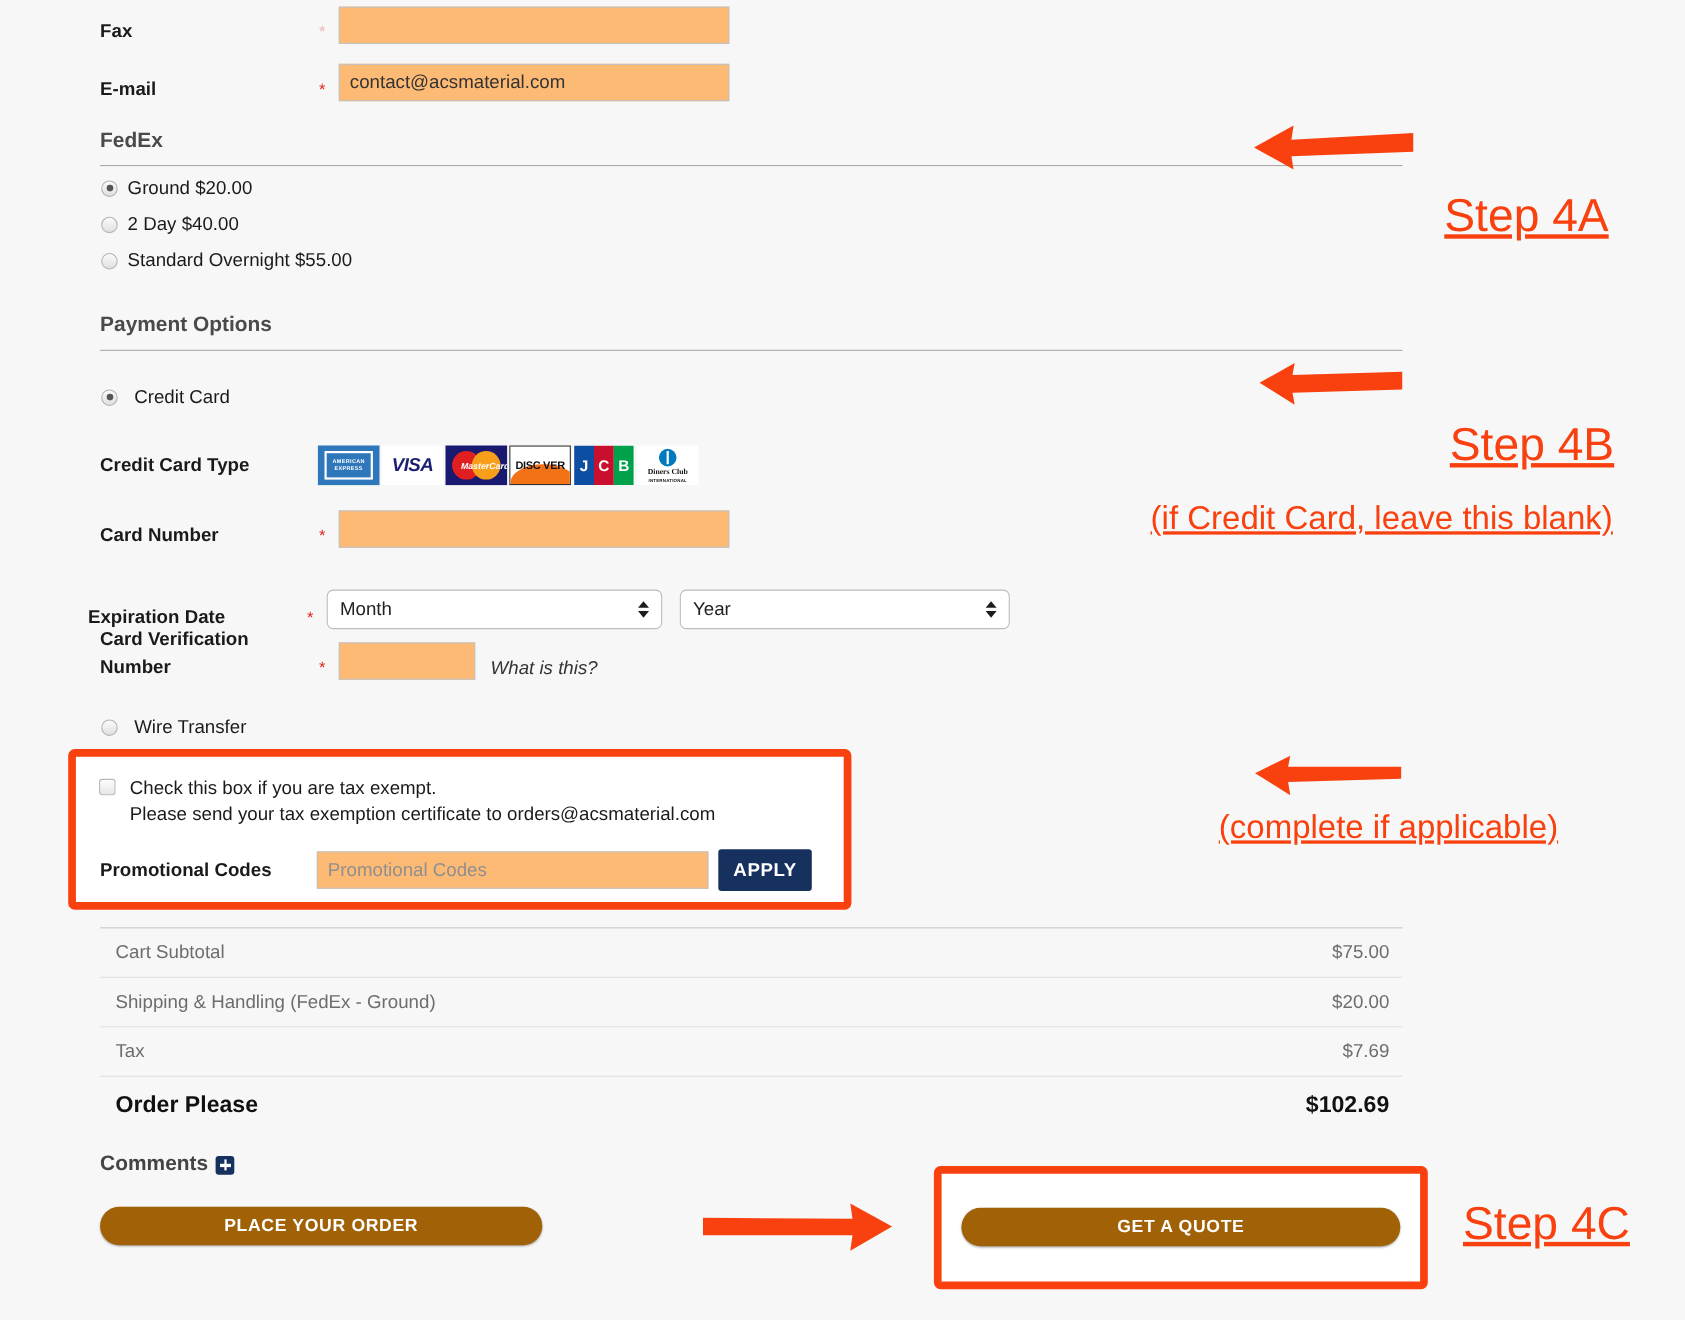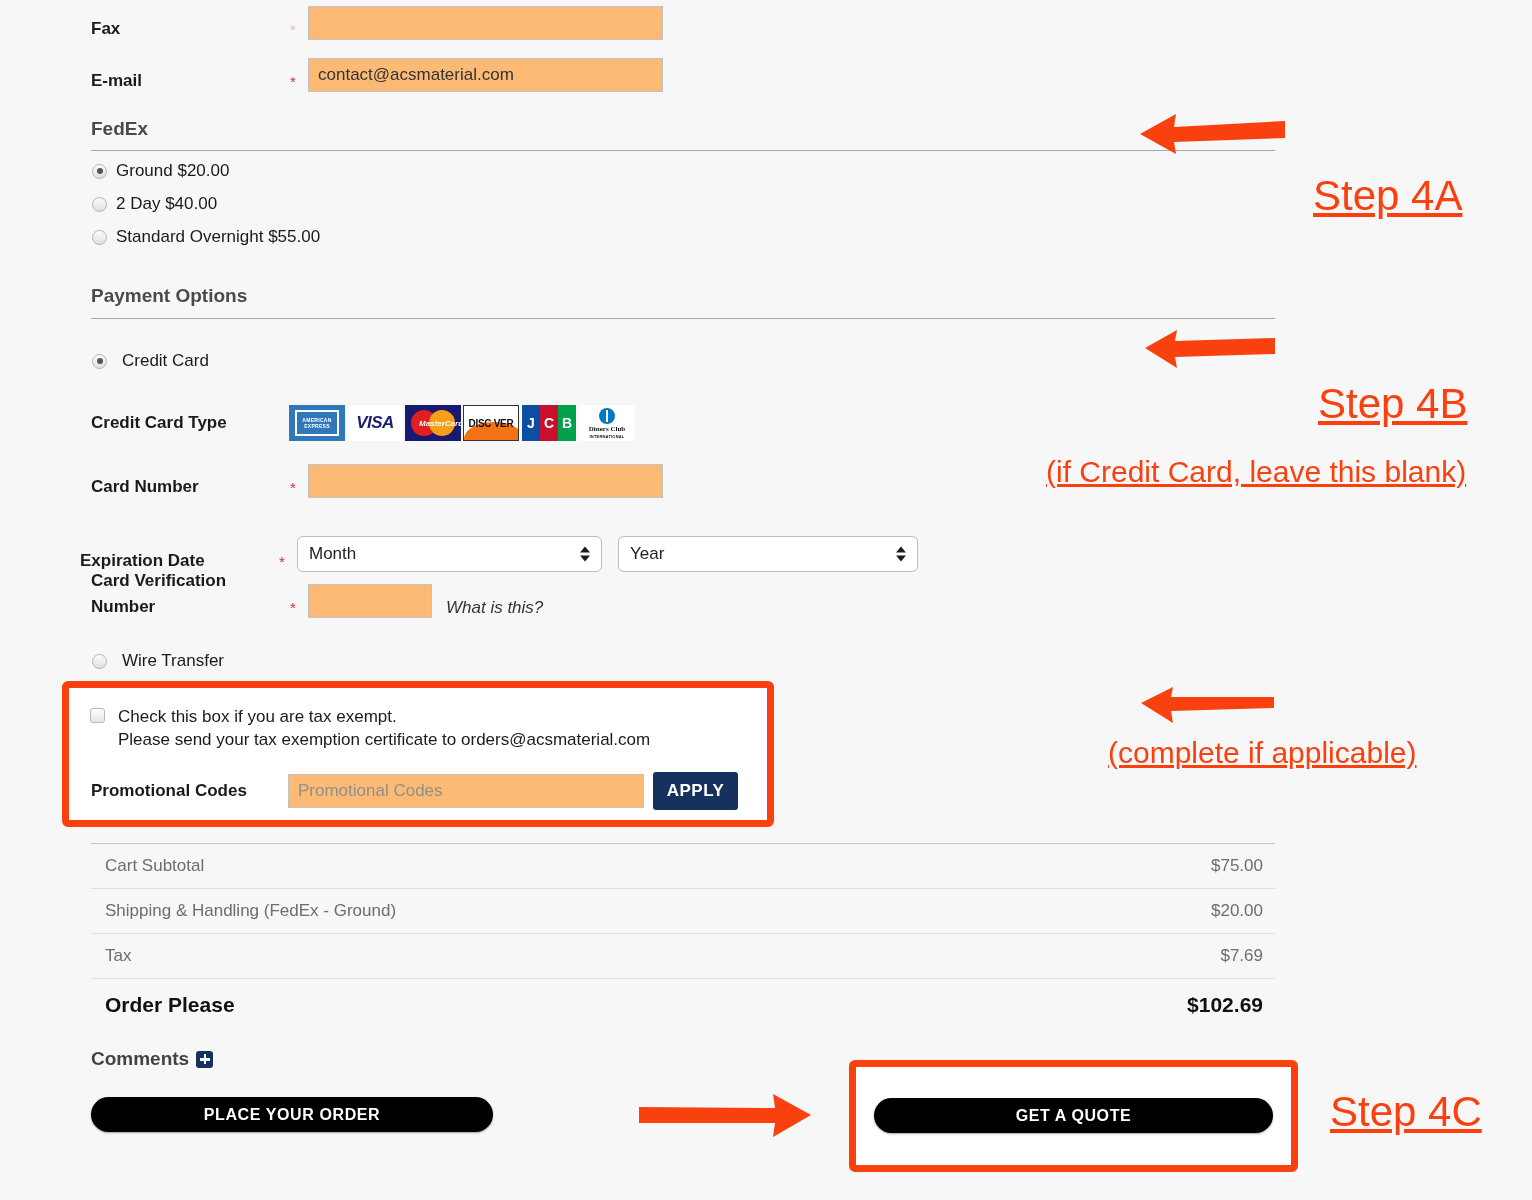--- a/index.html
+++ b/index.html
@@ -172,21 +172,21 @@
     color: #6d6d6d;
     height: 45px;
     padding: 0 12px 0 14px;
     box-sizing: border-box;
   }
   .tot-row.first { border-top: 1px solid #c7c7c7; }
   .tot-row.grand { color: #111; font-weight: bold; font-size: 21px; height: 52px; }
 
   
   .btn-primary {
-    background: #000000;
+    background: #a16207;
     color: #fff;
     border: none;
     border-radius: 22px;
     font-family: "Liberation Sans", sans-serif;
     font-size: 16px;
     font-weight: bold;
     letter-spacing: .6px;
     cursor: pointer;
     box-shadow: 0 1px 2px rgba(0,0,0,.35);
   }

